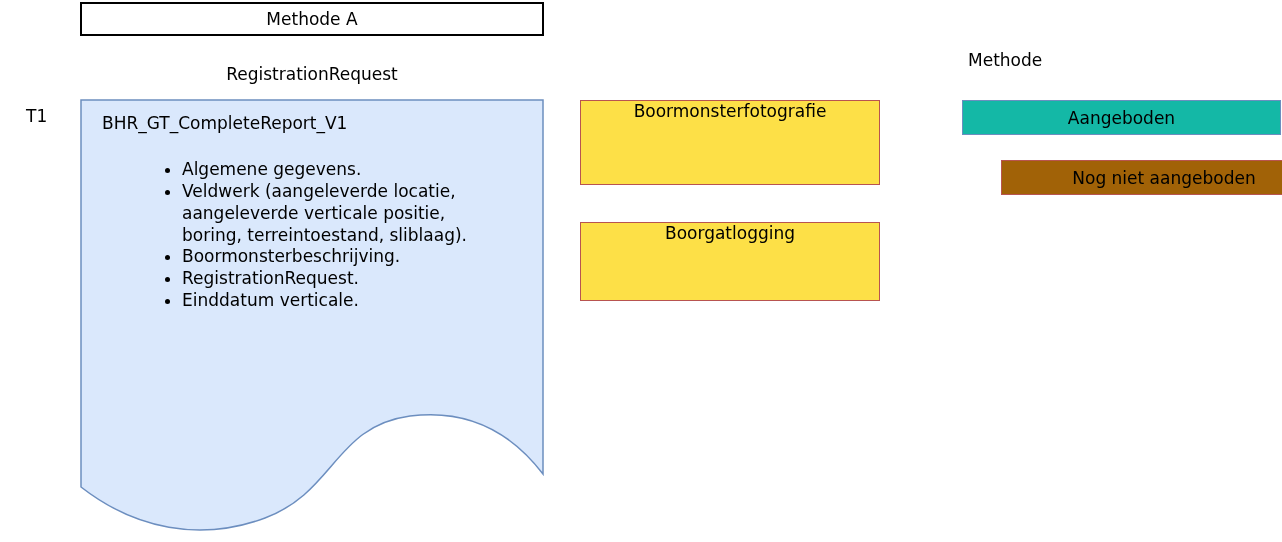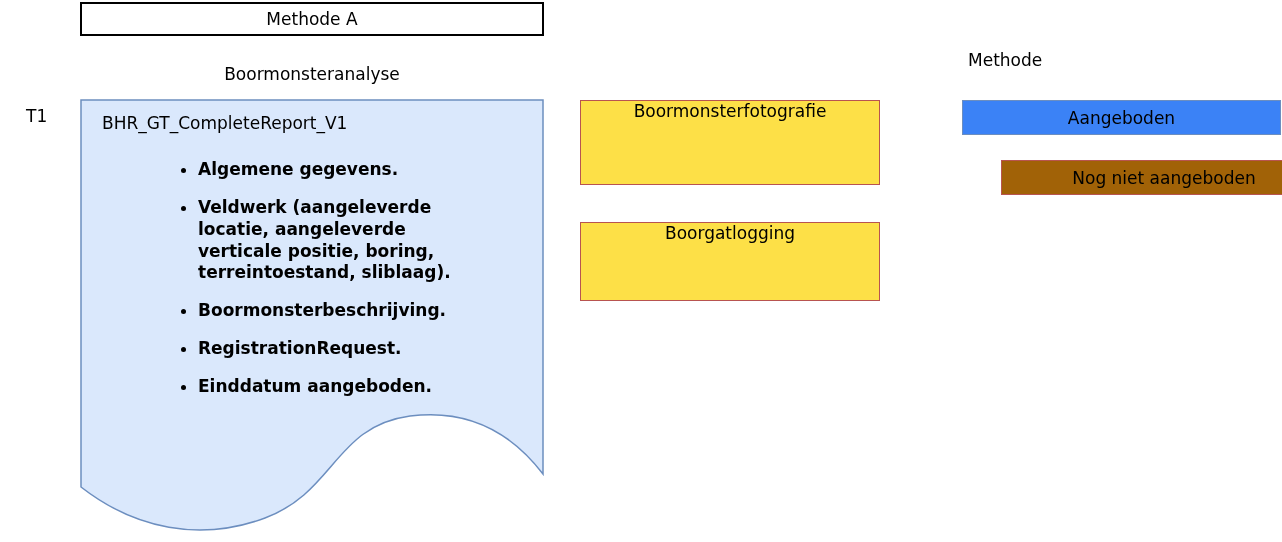--- a/index.html
+++ b/index.html
@@ -72,23 +72,22 @@
   .doc-title {
     line-height: 1.2;
   }
   .doc-bullets {
     margin: 26px 0 0 0;
     padding-left: 80px;
     width: 372px;
     line-height: 1.28;
   }
   .doc-bullets li {
-    margin: 16px;
+    margin: 0;
     padding: 0;
-    font-weight: bold;
   }
 
   
   .pending-box {
     position: absolute;
     left: 580px;
     width: 300px;
     background: #fde047;
     border: 1.5px solid #b85450;
     display: flex;
@@ -109,61 +108,61 @@
     display: flex;
     align-items: center;
     justify-content: center;
     text-align: center;
   }
   .legend-blue {
     left: 962px;
     top: 100px;
     width: 319px;
     height: 35px;
-    background: #3b82f6;
+    background: #14b8a6;
     border: 1.5px solid #6c8ebf;
   }
   .legend-red {
     left: 1001px;
     top: 160px;
     width: 326px;
     height: 35px;
     background: #a16207;
     border: 1.5px solid #b85450;
   }
 </style>
 </head>
 <body>
 
 <div class="canvas">
 
   <div class="methode-box">
     <span>Methode A</span>
   </div>
 
-  <div class="request-title">Boormonsteranalyse</div>
+  <div class="request-title">RegistrationRequest</div>
 
   <div class="t1-label">T1</div>
 
   <div class="document-shape">
     <svg width="465" height="445" viewBox="0 0 465 445" aria-hidden="true">
       <path d="M 1 1 L 463 1 L 463 375
                C 440 345 400 308 330 317
                C 255 327 255 393 185 419
                C 120 443 55 430 1 388
                Z" fill="#dae8fc" stroke="#6c8ebf" stroke-width="1.5"></path>
     </svg>
     <div class="doc-content">
       <div class="doc-title">BHR_GT_CompleteReport_V1</div>
       <ul class="doc-bullets">
           <li>Algemene gegevens.</li>
           <li>Veldwerk (aangeleverde locatie, aangeleverde verticale positie, boring, terreintoestand, sliblaag).</li>
           <li>Boormonsterbeschrijving.</li>
           <li>RegistrationRequest.</li>
-          <li>Einddatum aangeboden.</li>
+          <li>Einddatum verticale.</li>
         </ul>
     </div>
   </div>
 
   <div class="pending-box pending-1">
     <span>Boormonsterfotografie</span>
   </div>
   <div class="pending-box pending-2">
     <span>Boorgatlogging</span>
   </div>

